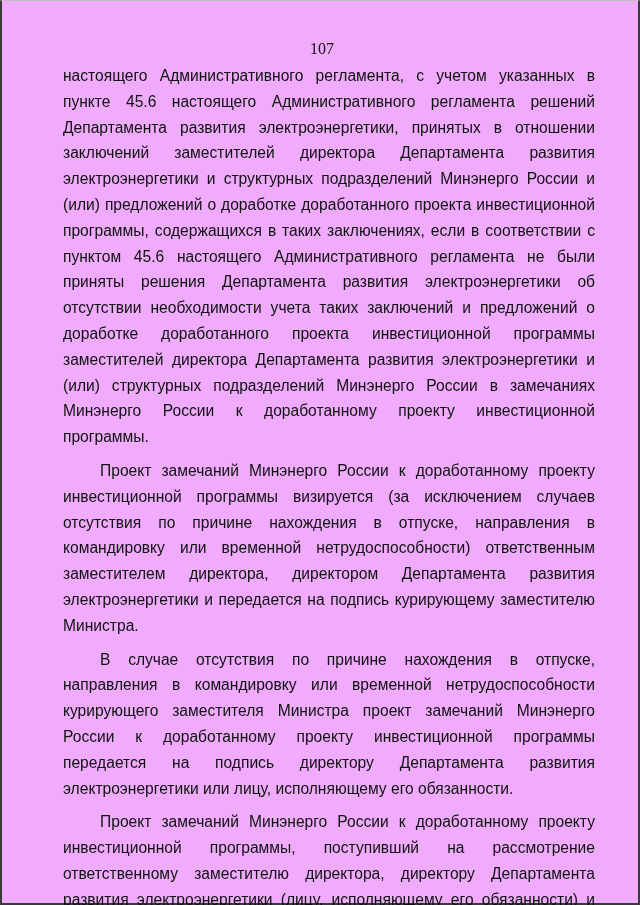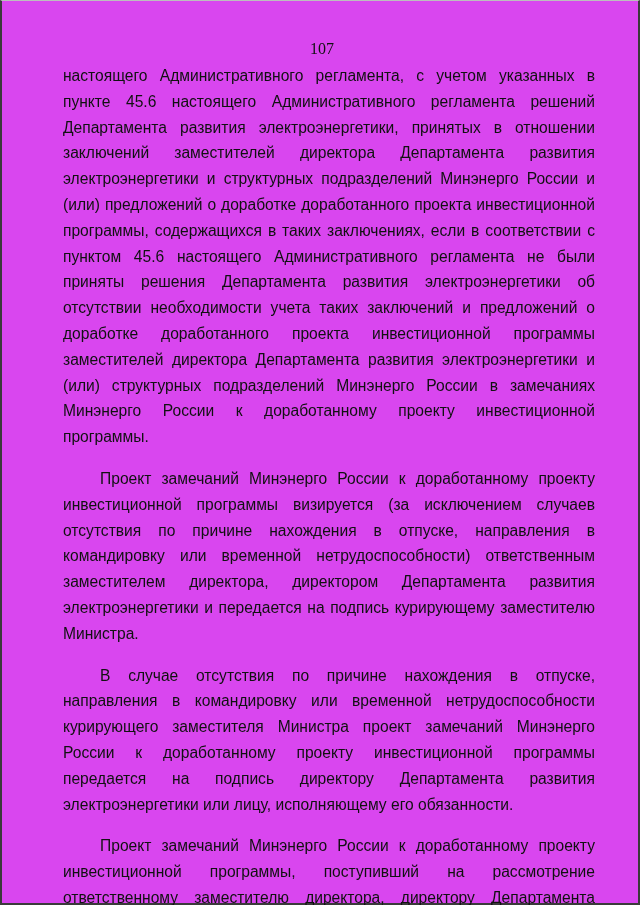--- a/index.html
+++ b/index.html
@@ -13,21 +13,21 @@
       overflow: hidden;
       position: relative;
     }
     .page {
       position: absolute;
       left: 0;
       top: 0;
       width: 640px;
       height: 905px;
       box-sizing: border-box;
-      background: #d946ef;
+      background: #f0abfc;
       border-left: 2px solid #3a3a3a;
       border-right: 2px solid #3a3a3a;
       border-bottom: 2px solid #3a3a3a;
       border-top: 1px solid #bdbdbd;
     }
     .page-number {
       position: absolute;
       top: 39px;
       left: 0;
       width: 640px;
@@ -50,21 +50,21 @@
     .body-text p {
       margin: 0;
       text-indent: 37px;
       text-align: justify;
       hyphens: none;
     }
     .body-text p.continued {
       text-indent: 0;
     }
     .body-text p + p {
-      margin-top: 16px;
+      margin-top: 8px;
     }
   </style>
 </head>
 <body>
 
 <div class="page">
   <div class="page-number">107</div>
 
   <div class="body-text">
     <p class="continued">настоящего Административного регламента, с учетом указанных в пункте 45.6 настоящего Административного регламента решений Департамента развития электроэнергетики, принятых в отношении заключений заместителей директора Департамента развития электроэнергетики и структурных подразделений Минэнерго России и (или) предложений о доработке доработанного проекта инвестиционной программы, содержащихся в таких заключениях, если в соответствии с пунктом 45.6 настоящего Административного регламента не были приняты решения Департамента развития электроэнергетики об отсутствии необходимости учета таких заключений и предложений о доработке доработанного проекта инвестиционной программы заместителей директора Департамента развития электроэнергетики и (или) структурных подразделений Минэнерго России в замечаниях Минэнерго России к доработанному проекту инвестиционной программы.</p>

